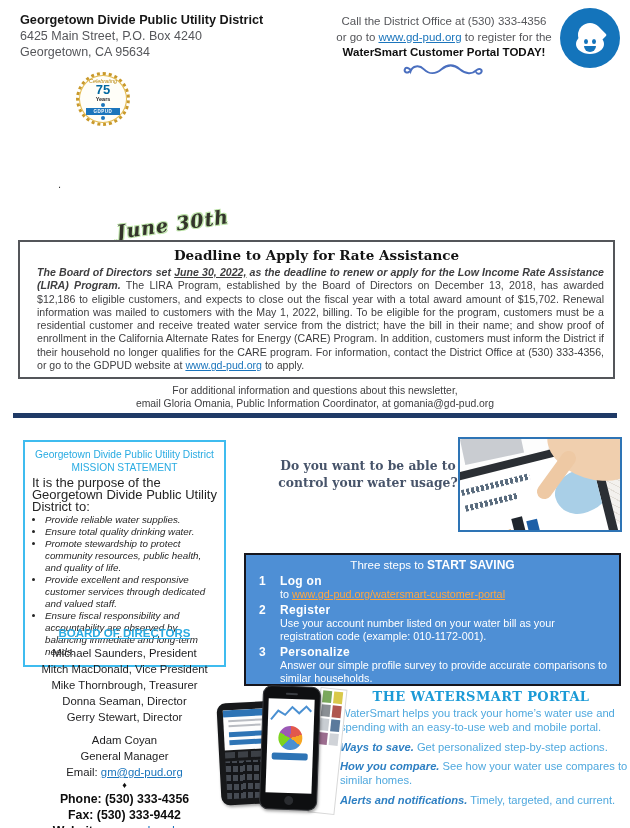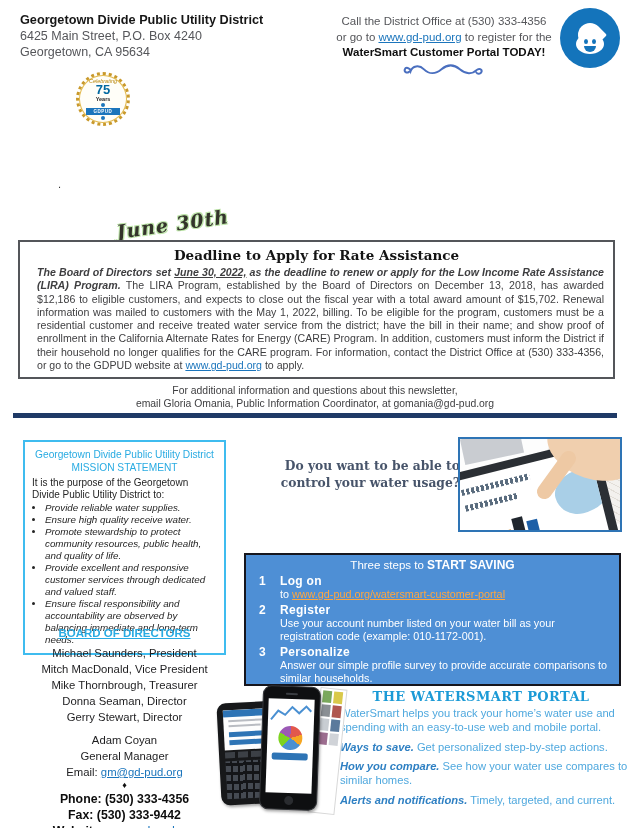--- a/index.html
+++ b/index.html
@@ -53,34 +53,34 @@
 
   .nl-note{position:absolute;left:0;top:384px;width:630px;text-align:center;
            font-size:10.4px;line-height:13px;color:#3e3e40;}
 
   .divider{position:absolute;left:13px;top:413px;width:604px;height:5px;background:#1f3a66;}
 
   
   .mission-box{position:absolute;left:23px;top:440px;width:203px;box-sizing:border-box;
                border:2px solid #3fbcef;padding:6px 7px 7px 7px;background:#fff;}
   .mission-title{text-align:center;color:#29abe2;font-size:10.2px;line-height:13px;margin-bottom:3px;}
-  .mission-intro{font-size:10px;line-height:12px;color:#252525;}
+  .mission-intro{font-size:13px;line-height:12px;color:#252525;}
   .mission-list{margin:1px 0 0 0;padding-left:13px;font-style:italic;font-size:9.8px;line-height:12px;color:#252525;}
   .mission-list li{margin:0;}
 
   
   .board-col{position:absolute;left:23px;top:627px;width:203px;text-align:center;}
   .bod-heading{color:#29abe2;font-weight:bold;text-decoration:underline;font-size:11.5px;margin-bottom:6px;}
   .director{font-size:11.3px;line-height:16px;color:#1d1d1f;}
   .manager-block{margin-top:7px;font-size:11.3px;line-height:16px;color:#1d1d1f;}
   .diamond{font-size:9px;line-height:11px;color:#111;}
   .contact-bold{font-weight:bold;font-size:12.3px;line-height:16px;color:#0d0d0d;}
 
   
-  .promo{position:absolute;left:276px;top:458px;width:184px;text-align:right;
+  .promo{position:absolute;left:276px;top:458px;width:184px;text-align:center;
          font-family:"DejaVu Serif",serif;font-weight:bold;font-size:12.3px;line-height:16.5px;color:#47546a;}
   .promo p{margin:0 0 7px 0;}
 
   
   .tablet-photo{position:absolute;left:458px;top:437px;width:164px;height:95px;box-sizing:border-box;
                 border:2px solid #2e74b5;background:#fdfdfd;overflow:hidden;}
   .paper{position:absolute;background:#f3f1ee;}
   .paper.p1{right:-14px;top:2px;width:92px;height:74px;transform:rotate(14deg);
             background:repeating-linear-gradient(14deg,#f3f1ee 0 5px,#e2ded8 5px 6px);}
   .paper.p2{left:2px;top:-6px;width:60px;height:26px;background:#c9ccd1;transform:rotate(-12deg);}
@@ -205,21 +205,21 @@
   <div class="divider"></div>
 
   <div class="mission-box">
     <div class="mission-title">
       <div>Georgetown Divide Public Utility District</div>
       <div>MISSION STATEMENT</div>
     </div>
     <div class="mission-intro">It is the purpose of the Georgetown Divide Public Utility District to:</div>
     <ul class="mission-list">
       <li>Provide reliable water supplies.</li>
-      <li>Ensure high quality receive water.</li>
+      <li>Ensure total quality drinking water.</li>
       <li>Promote stewardship to protect community resources, public health, and quality of life.</li>
       <li>Provide excellent and responsive customer services through dedicated and valued staff.</li>
       <li>Ensure fiscal responsibility and accountability are observed by balancing immediate and long-term needs.</li>
     </ul>
   </div>
 
   <div class="board-col">
     <div class="bod-heading">BOARD OF DIRECTORS</div>
     <div class="director">Michael Saunders, President</div>
     <div class="director">Mitch MacDonald, Vice President</div>

